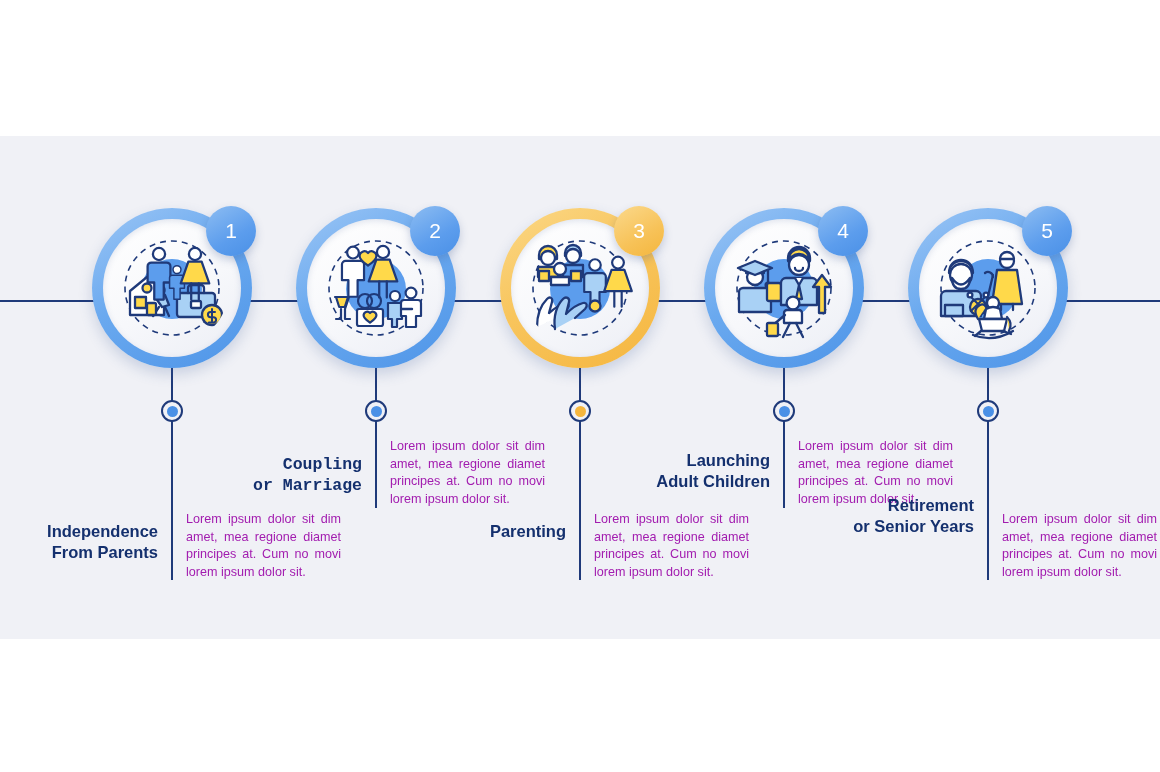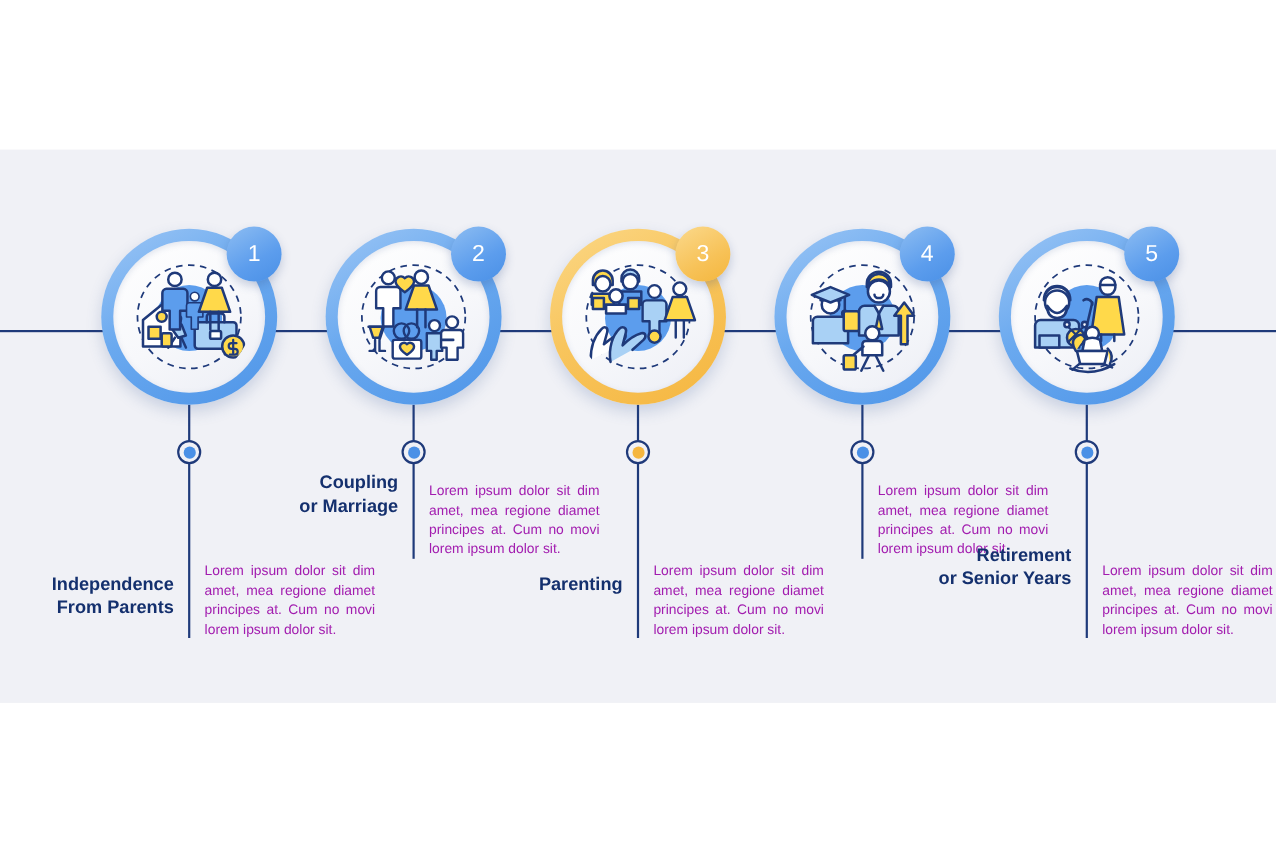--- a/index.html
+++ b/index.html
@@ -207,21 +207,21 @@
       <path d="M85 69 h14 a3 3 0 0 1 3 3 v13 h-5 v11 h-10 v-11 h-5 v-13 a3 3 0 0 1 3 -3 z" fill="#ffffff"></path>
       <path d="M83 78 h10" stroke-width="2.4"></path>
     </g>
   </svg>
       </div>
       <div class="badge blue">
         <span>2</span>
       </div>
     </div>
 
-    <div class="title" style="top:429px;">Coupling
+    <div class="title" style="top:454px;font-family:Liberation Mono, monospace;">Coupling
 or Marriage</div>
 
     <div class="body" style="top:438px;">Lorem ipsum dolor sit dim amet, mea regione diamet principes at. Cum no movi lorem ipsum dolor sit.</div>
   </div>
       <div class="step" style="left: 464px;">
     <div class="stem" style="top:368px;height:212px;"></div>
 
     <div class="dot amber" style="top:400px;">
           <i></i>
         </div>
@@ -323,20 +323,22 @@
         <rect x="-26" y="20" width="11" height="13" rx="1.5" fill="#ffd94a"></rect>
       </g>
     </g>
   </svg>
       </div>
       <div class="badge blue">
         <span>4</span>
       </div>
     </div>
 
+    <div class="title" style="top:450px;">Launching
+Adult Children</div>
 
     <div class="body" style="top:438px;">Lorem ipsum dolor sit dim amet, mea regione diamet principes at. Cum no movi lorem ipsum dolor sit.</div>
   </div>
       <div class="step" style="left: 872px;">
     <div class="stem" style="top:368px;height:212px;"></div>
 
     <div class="dot blue" style="top:400px;">
           <i></i>
         </div>
 

